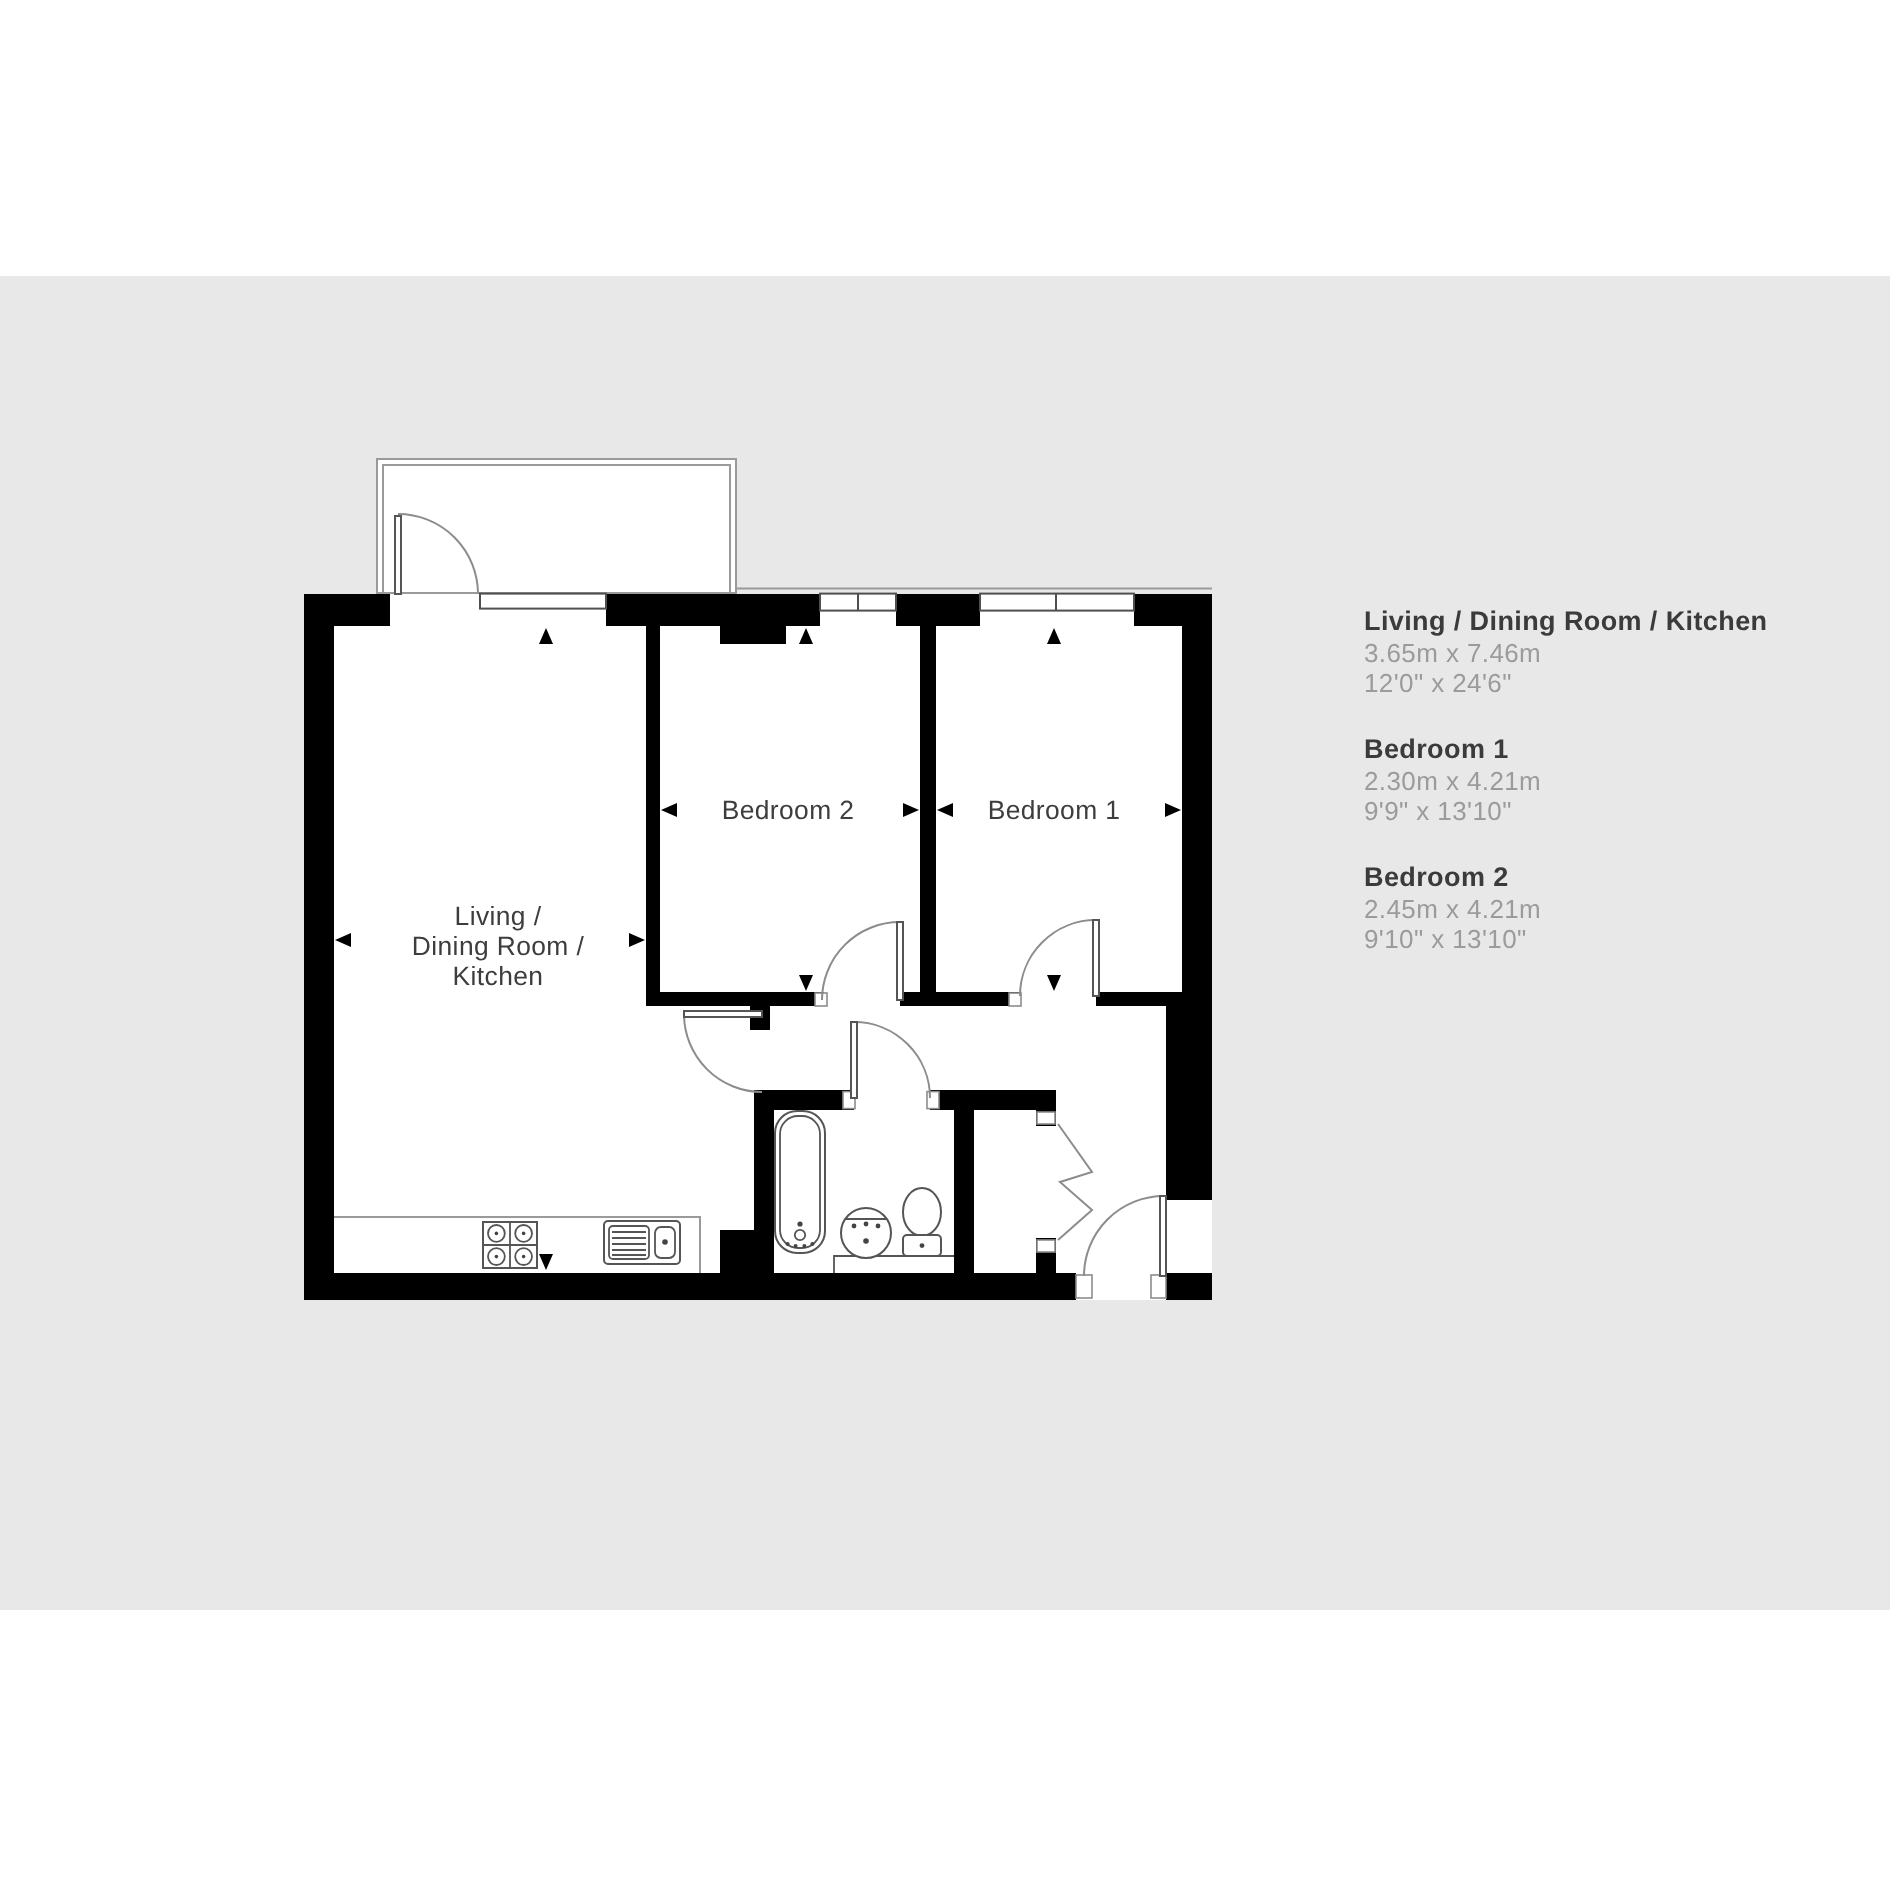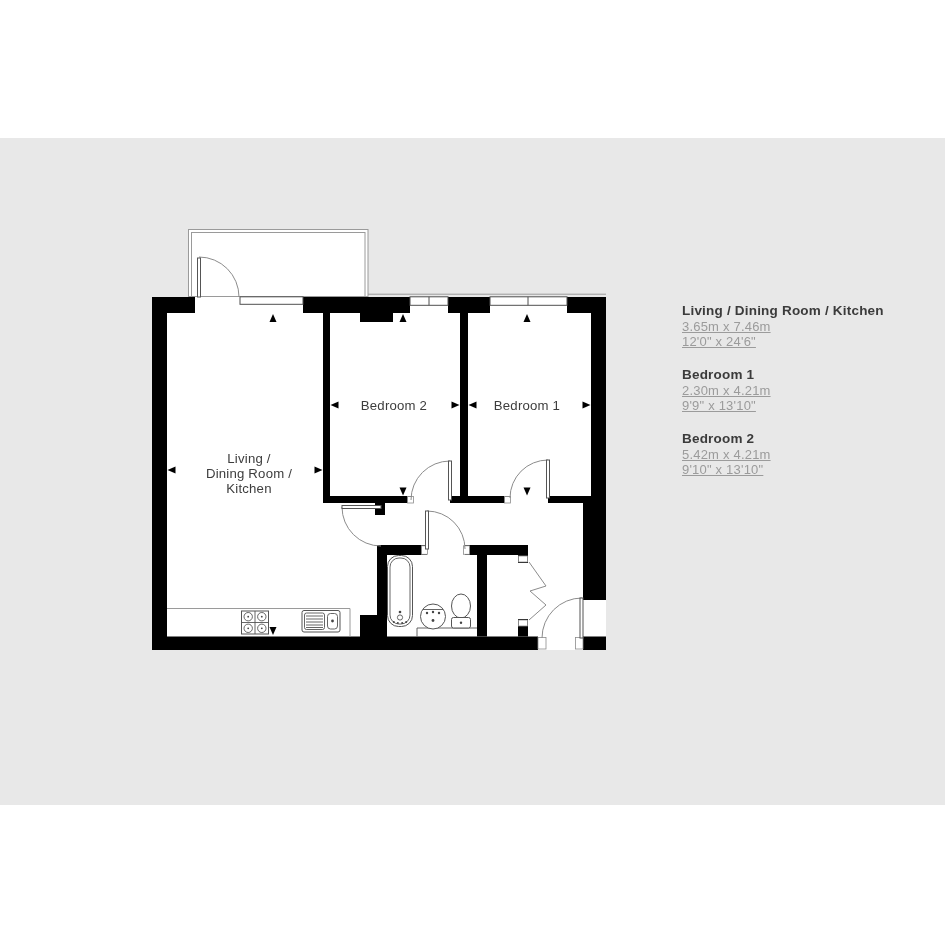--- a/index.html
+++ b/index.html
@@ -3,21 +3,21 @@
 <meta charset="utf-8">
 <style>
   html,body{margin:0;padding:0;}
   body{font-family:"Liberation Sans", sans-serif;}
   .screen{position:relative;width:945px;height:945px;background:#ffffff;overflow:hidden;}
   .canvas-bg{position:absolute;left:0;top:138px;width:945px;height:667px;background:#e8e8e8;}
   .plan-svg{position:absolute;left:0;top:0;width:945px;height:945px;}
   .legend{position:absolute;left:666px;top:303px;width:240px;margin-left:16px;}
   .legend-group{margin:0 0 18px 0;}
   .legend-title{font-size:13.5px;font-weight:bold;color:#3b3b3b;line-height:16px;letter-spacing:0.2px;}
-  .legend-dim{font-size:13px;color:#9b9b9b;line-height:15px;letter-spacing:0.2px;text-decoration:underline;}
+  .legend-dim{font-size:13px;color:#9b9b9b;line-height:15px;letter-spacing:0.2px;}
   .room-label{fill:#3d3d3d;font-family:"Liberation Sans", sans-serif;font-size:13.2px;letter-spacing:0.2px;}
   .wall{fill:#000000;}
   .thin{stroke:#4f4f4f;stroke-width:1;fill:none;}
   .arc{stroke:#8c8c8c;stroke-width:1;fill:none;}
   .leaf{fill:#ffffff;stroke:#555555;stroke-width:1;}
   .fixture{stroke:#555555;stroke-width:1;fill:#ffffff;}
   .fixline{stroke:#555555;stroke-width:0.9;fill:none;}
   .dot{fill:#444444;stroke:none;}
   .soft{stroke:#9a9a9a;stroke-width:1;fill:none;}
   .jamb{fill:#ffffff;stroke:#8c8c8c;stroke-width:0.8;}
@@ -206,17 +206,17 @@
       <div class="legend-dim">3.65m x 7.46m</div>
       <div class="legend-dim">12'0" x 24'6"</div>
     </div>
     <div class="legend-group">
       <div class="legend-title">Bedroom 1</div>
       <div class="legend-dim">2.30m x 4.21m</div>
       <div class="legend-dim">9'9" x 13'10"</div>
     </div>
     <div class="legend-group">
       <div class="legend-title">Bedroom 2</div>
-      <div class="legend-dim">5.42m x 4.21m</div>
+      <div class="legend-dim">2.45m x 4.21m</div>
       <div class="legend-dim">9'10" x 13'10"</div>
     </div>
   </div>
 </div>
 
 </body></html>

